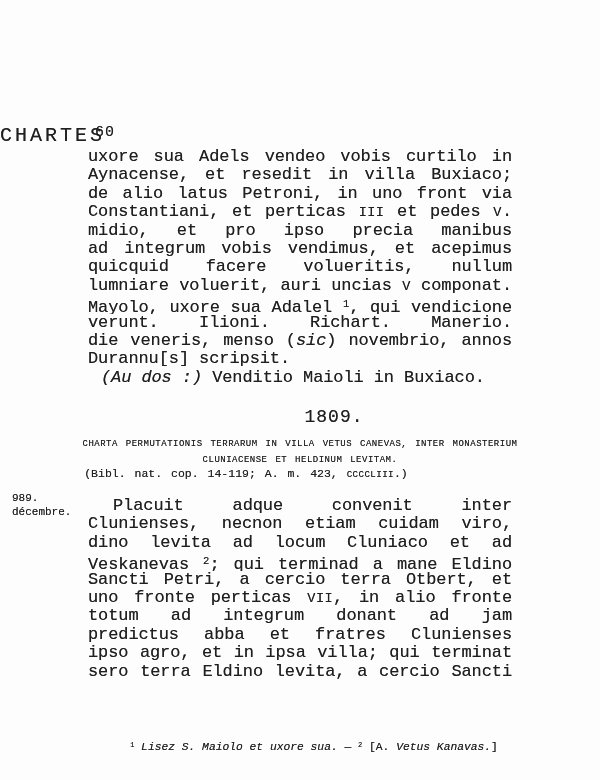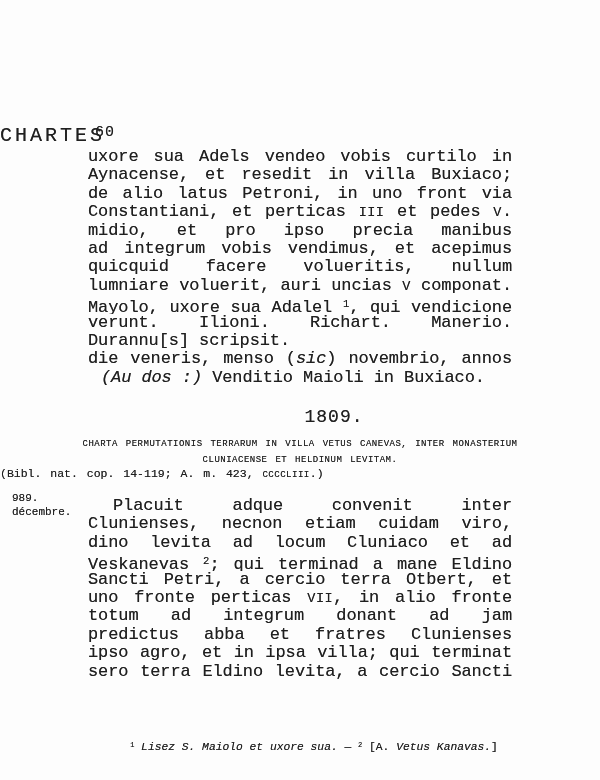--- a/index.html
+++ b/index.html
@@ -41,21 +41,21 @@
     text-align: center; font-size: 18px; letter-spacing: 1px; padding-left: 34px;
   }
   .charter-title {
     position: absolute; top: 437px; left: 0; width: 600px;
     text-align: center; font-size: 9px; line-height: 15.5px;
     letter-spacing: 0.5px; word-spacing: 2px;
   }
   .charter-title .ctl { white-space: nowrap; }
   .source-line {
     position: absolute; top: 467px; left: 0; width: 492px;
-    text-align: left; font-size: 11.5px; word-spacing: 2px; white-space: nowrap;
+    text-align: center; font-size: 11.5px; word-spacing: 2px; white-space: nowrap;
   }
   .margin-note {
     position: absolute; top: 492px; left: 12px; width: 62px;
     font-size: 11px; line-height: 13.5px;
   }
   .footnote {
     position: absolute; top: 738px; left: 104px; width: 420px;
     font-size: 11.3px; line-height: 14px; text-align: center;
   }
 </style>
@@ -73,22 +73,22 @@
       <div class="tline">uxore sua Adels vendeo vobis curtilo in pago Matisconense, in fine</div>
       <div class="tline">Aynacense, et resedit in villa Buxiaco; terminet de uno latus Alloni,</div>
       <div class="tline">de alio latus Petroni, in uno front via polica, in alio front Alloni et</div>
       <div class="tline">Constantiani, et perticas <span class="seg-sc">iii</span> et pedes <span class="seg-sc">v</span>. Infra istas terminaciones, totum</div>
       <div class="tline">midio, et pro ipso precia manibus recepimus, et faciatis post ista ora</div>
       <div class="tline">ad integrum vobis vendimus, et acepimus precium solidos <span class="seg-sc">viii</span> et di-</div>
       <div class="tline">quicquid facere volueritis, nullum contradicentem; et si quis vir ca-</div>
       <div class="tline">lumniare voluerit, auri uncias <span class="seg-sc">v</span> componat. Actum Buxiaco villa pullice.</div>
       <div class="tline">Mayolo, uxore sua Adalel <span class="seg-sup">1</span>, qui vendicione ista fierunt et firmare roga-</div>
       <div class="tline">verunt. Ilioni. Richart. Manerio. Petroni. Raygnoar. Ingelgerio. Datum</div>
+      <div class="tline">die veneris, menso (<span class="seg-i">sic</span>) novembrio, annos <span class="seg-sc">iii</span> rennante Ugono rege.</div>
       <div class="tline left">Durannu[s] scripsit.</div>
-      <div class="tline">die veneris, menso (<span class="seg-i">sic</span>) novembrio, annos <span class="seg-sc">iii</span> rennante Ugono rege.</div>
       <div class="tline left" style="padding-left: 13px;"><span class="seg-i">(Au dos :)</span> Venditio Maioli in Buxiaco.</div>
     </div>
 
   <div class="section-number">1809.</div>
 
   <div class="charter-title">
     <div class="ctl">CHARTA PERMUTATIONIS TERRARUM IN VILLA VETUS CANEVAS, INTER MONASTERIUM</div>
     <div class="ctl">CLUNIACENSE ET HELDINUM LEVITAM.</div>
   </div>
 

